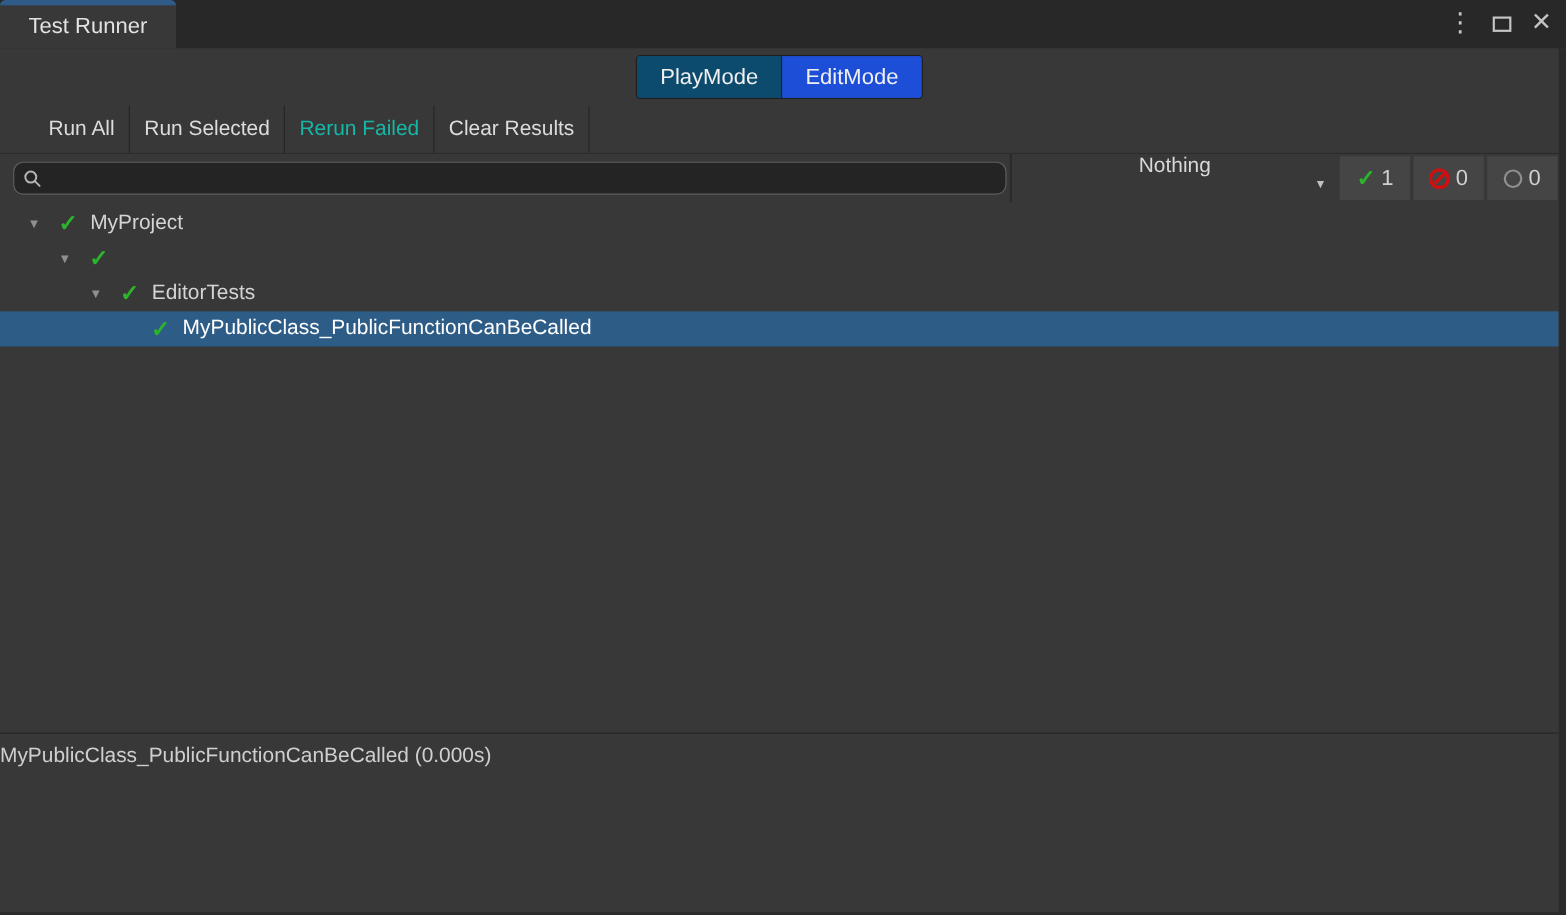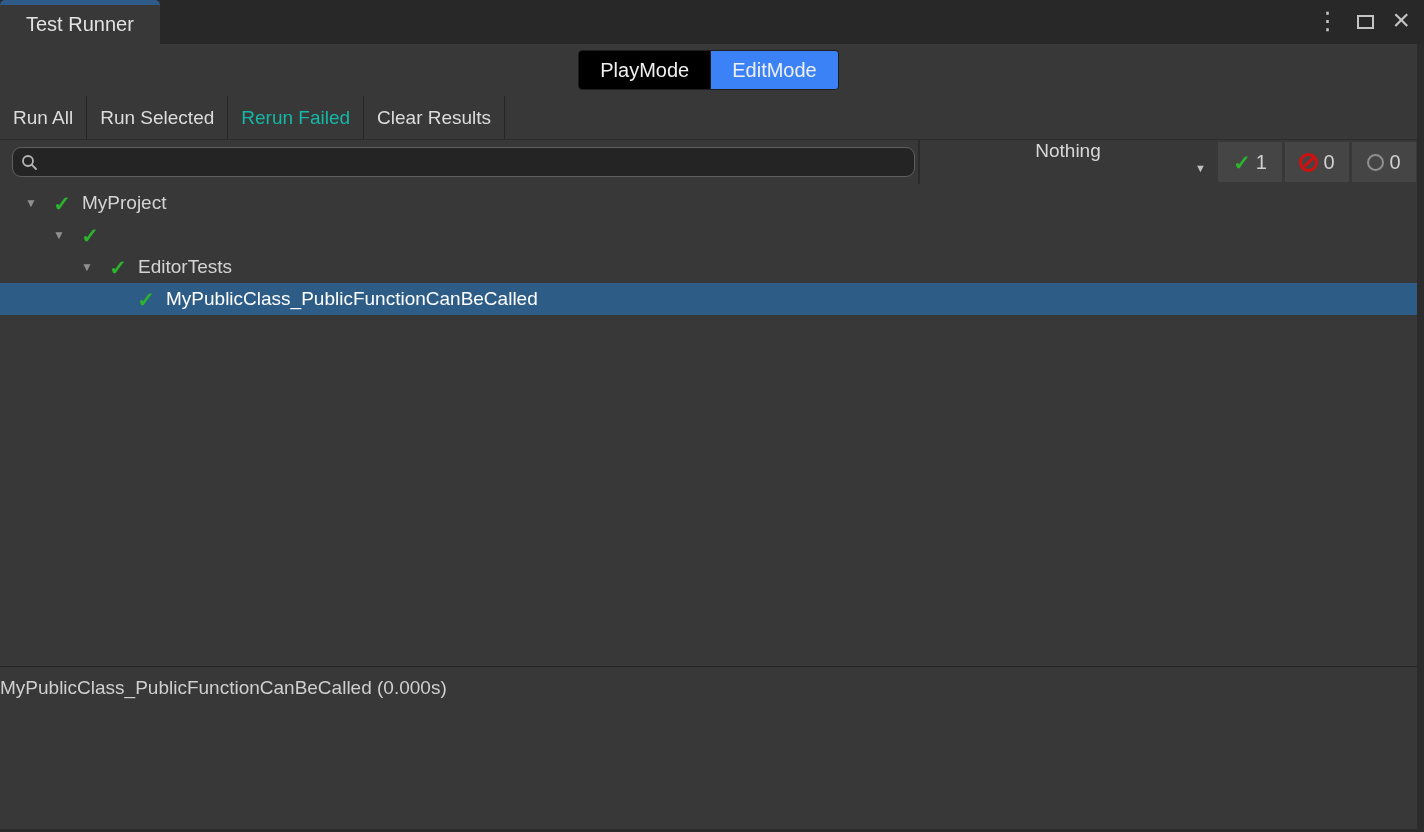--- a/index.html
+++ b/index.html
@@ -16,25 +16,25 @@
   .maxbox{width:17px;height:14px;border:2px solid #c4c4c4;display:inline-block;}
   .closex{color:#c4c4c4;font-size:30px;line-height:1;transform:translateY(-2px);}
 
   
   .content{flex:1;display:flex;flex-direction:column;border-right:7px solid #2b2b2b;border-bottom:3px solid #2b2b2b;background:#383838;min-height:0;}
 
   
   .mode-row{height:52px;flex:0 0 auto;display:flex;align-items:center;justify-content:center;}
   .mode-group{display:flex;height:40px;border-radius:4px;overflow:hidden;border:1px solid #1e1e1e;}
   .mode-btn{display:flex;align-items:center;justify-content:center;padding:0 21px;font-size:20px;color:#f0f0f0;cursor:default;}
-  .mode-btn.off{background:#000000;}
-  .mode-btn.on{background:#3b82f6;border-left:1px solid #1e1e1e;}
+  .mode-btn.off{background:#0c4a6e;}
+  .mode-btn.on{background:#1d4ed8;border-left:1px solid #1e1e1e;}
 
   
-  .toolbar{height:44px;flex:0 0 auto;display:flex;align-items:stretch;border-bottom:1px solid #2c2c2c;}
+  .toolbar{height:44px;flex:0 0 auto;display:flex;align-items:stretch;border-bottom:1px solid #2c2c2c;padding-left:31px;}
   .tbtn{display:flex;align-items:center;padding:0 13px;font-size:19px;color:#dcdcdc;border-right:1px solid #252525;cursor:default;}
   .tbtn.disabled{color:#14b8a6;}
 
   
   .filter-row{height:44px;flex:0 0 auto;display:flex;align-items:center;}
   .search-box{flex:1;height:30px;margin-left:12px;margin-right:3px;background:#242424;border:1px solid #5f5f5f;border-radius:9px;display:flex;align-items:center;padding:0 8px;}
   .search-box svg{flex:0 0 auto;}
   .search-input{flex:1;background:transparent;border:none;outline:none;color:#dddddd;font-size:18px;margin-left:6px;}
   .dropdown{width:300px;height:44px;display:flex;align-items:center;border-left:2px solid #2b2b2b;padding:0 12px 0 10px;color:#d8d8d8;font-size:19px;cursor:default;flex-direction:column;}
   .dd-caret{margin-left:auto;font-size:11px;color:#c0c0c0;}

